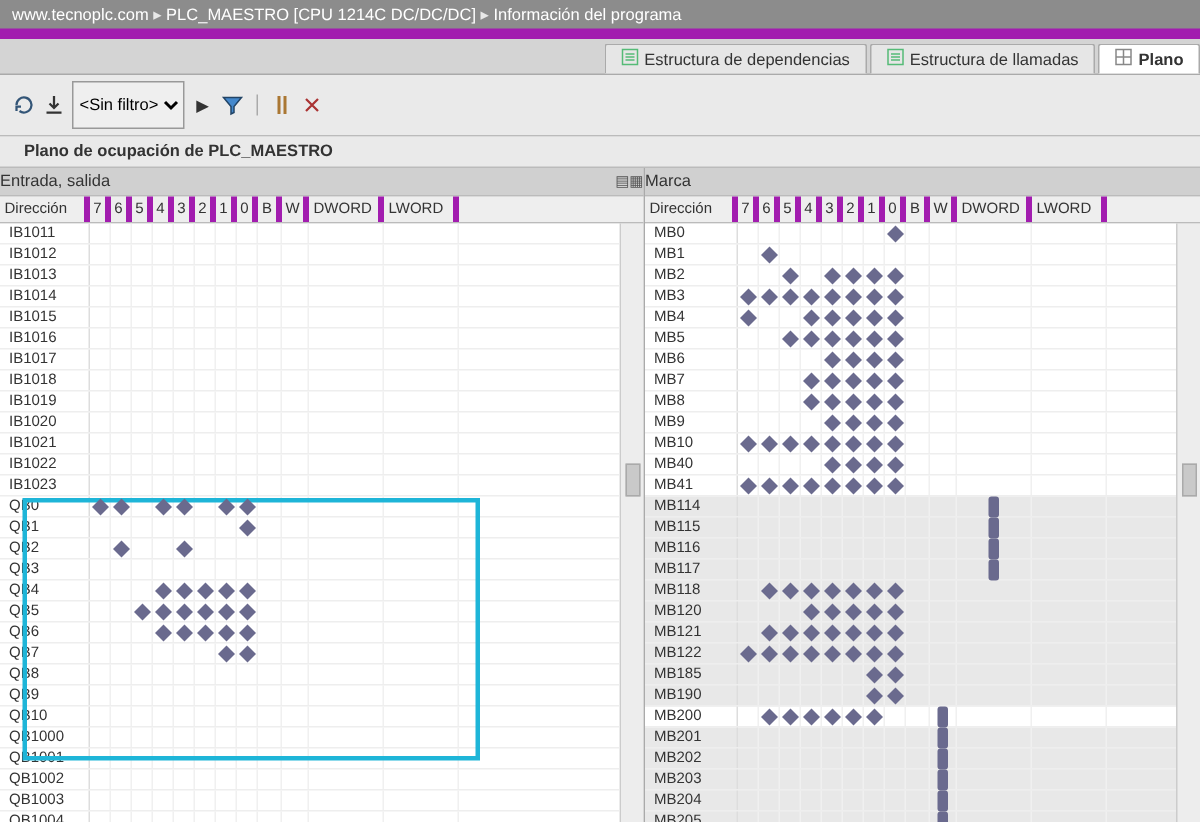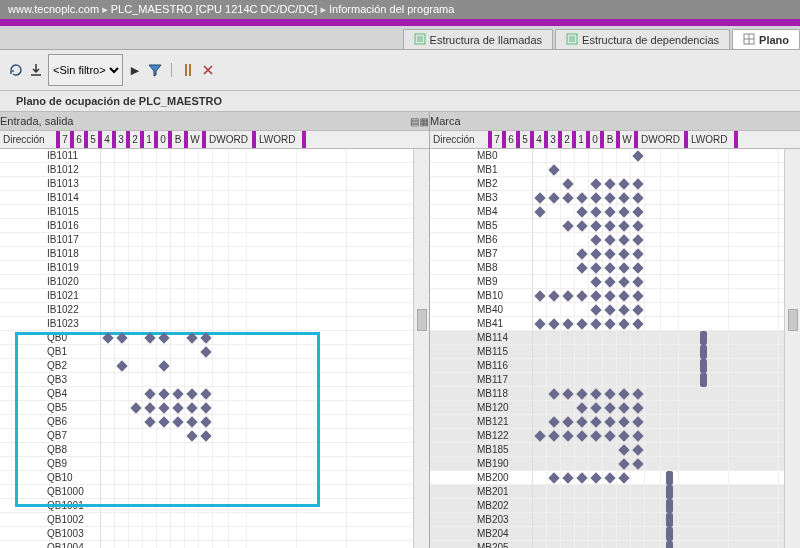--- a/index.html
+++ b/index.html
@@ -33,21 +33,21 @@
   .col-bit { width:14px; justify-content:center;}
   .col-b { width:16px; justify-content:center;}
   .col-w { width:18px; justify-content:center;}
   .col-dw { width:50px;}
   .col-lw { width:50px;}
   .col-dir-r { width:62px; }
 
   .grid-body { flex:1; overflow-y:auto; background:#fff; position:relative;}
   .grid-body .row { display:flex; height:14px; border-bottom:1px solid #eee; font-size:10px; align-items:center;}
   .row > div { border-right:1px solid #f0f0f0; height:100%; display:flex; align-items:center; justify-content:center;}
-  .row .col-dir, .row .col-dir-r { justify-content:flex-start; padding-left:6px; border-right:1px solid #ddd;margin-left:41px;}
+  .row .col-dir, .row .col-dir-r { justify-content:flex-start; padding-left:6px; border-right:1px solid #ddd;}
   .row.grey { background:#e8e8e8; }
   .diamond { width:8px; height:8px; background:#6a6a8e; transform:rotate(45deg); }
   .bar-v { width:7px; height:14px; background:#6a6a8e; border-radius:2px;}
 
   .highlight-box { position:absolute; border:3px solid #1eb5d8; pointer-events:none;}
 
   
   .scrollbar-v { width:16px; background:#ededed; border-left:1px solid #ccc; display:flex; flex-direction:column; align-items:center;}
   .scrollbar-v .thumb { width:10px; height:22px; background:#c9c9c9; margin-top:160px; border:1px solid #aaa;}
   .grid-wrap { display:flex; flex:1; min-height:0;}
@@ -64,32 +64,32 @@
 <div class="tab-strip">
   <div class="tab">
     <span>
       <svg viewBox="0 0 12 12">
           <rect x="1" y="1" width="10" height="10" fill="none" stroke="#5b7" stroke-width="1"></rect>
           <line x1="3" y1="4" x2="9" y2="4" stroke="#5b7"></line>
           <line x1="3" y1="6" x2="9" y2="6" stroke="#5b7"></line>
           <line x1="3" y1="8" x2="9" y2="8" stroke="#5b7"></line>
         </svg>
     </span>
-    <span>Estructura de llamadas</span>
+    <span>Estructura de dependencias</span>
   </div>
   <div class="tab">
     <span>
       <svg viewBox="0 0 12 12">
           <rect x="1" y="1" width="10" height="10" fill="none" stroke="#5b7" stroke-width="1"></rect>
           <line x1="3" y1="4" x2="9" y2="4" stroke="#5b7"></line>
           <line x1="3" y1="6" x2="9" y2="6" stroke="#5b7"></line>
           <line x1="3" y1="8" x2="9" y2="8" stroke="#5b7"></line>
         </svg>
     </span>
-    <span>Estructura de dependencias</span>
+    <span>Estructura de llamadas</span>
   </div>
   <div class="tab active">
     <span>
       <svg viewBox="0 0 12 12">
           <rect x="1" y="1" width="10" height="10" fill="none" stroke="#888"></rect>
           <line x1="1" y1="6" x2="11" y2="6" stroke="#888"></line>
           <line x1="6" y1="1" x2="6" y2="11" stroke="#888"></line>
         </svg>
     </span>
     <span>Plano</span>

